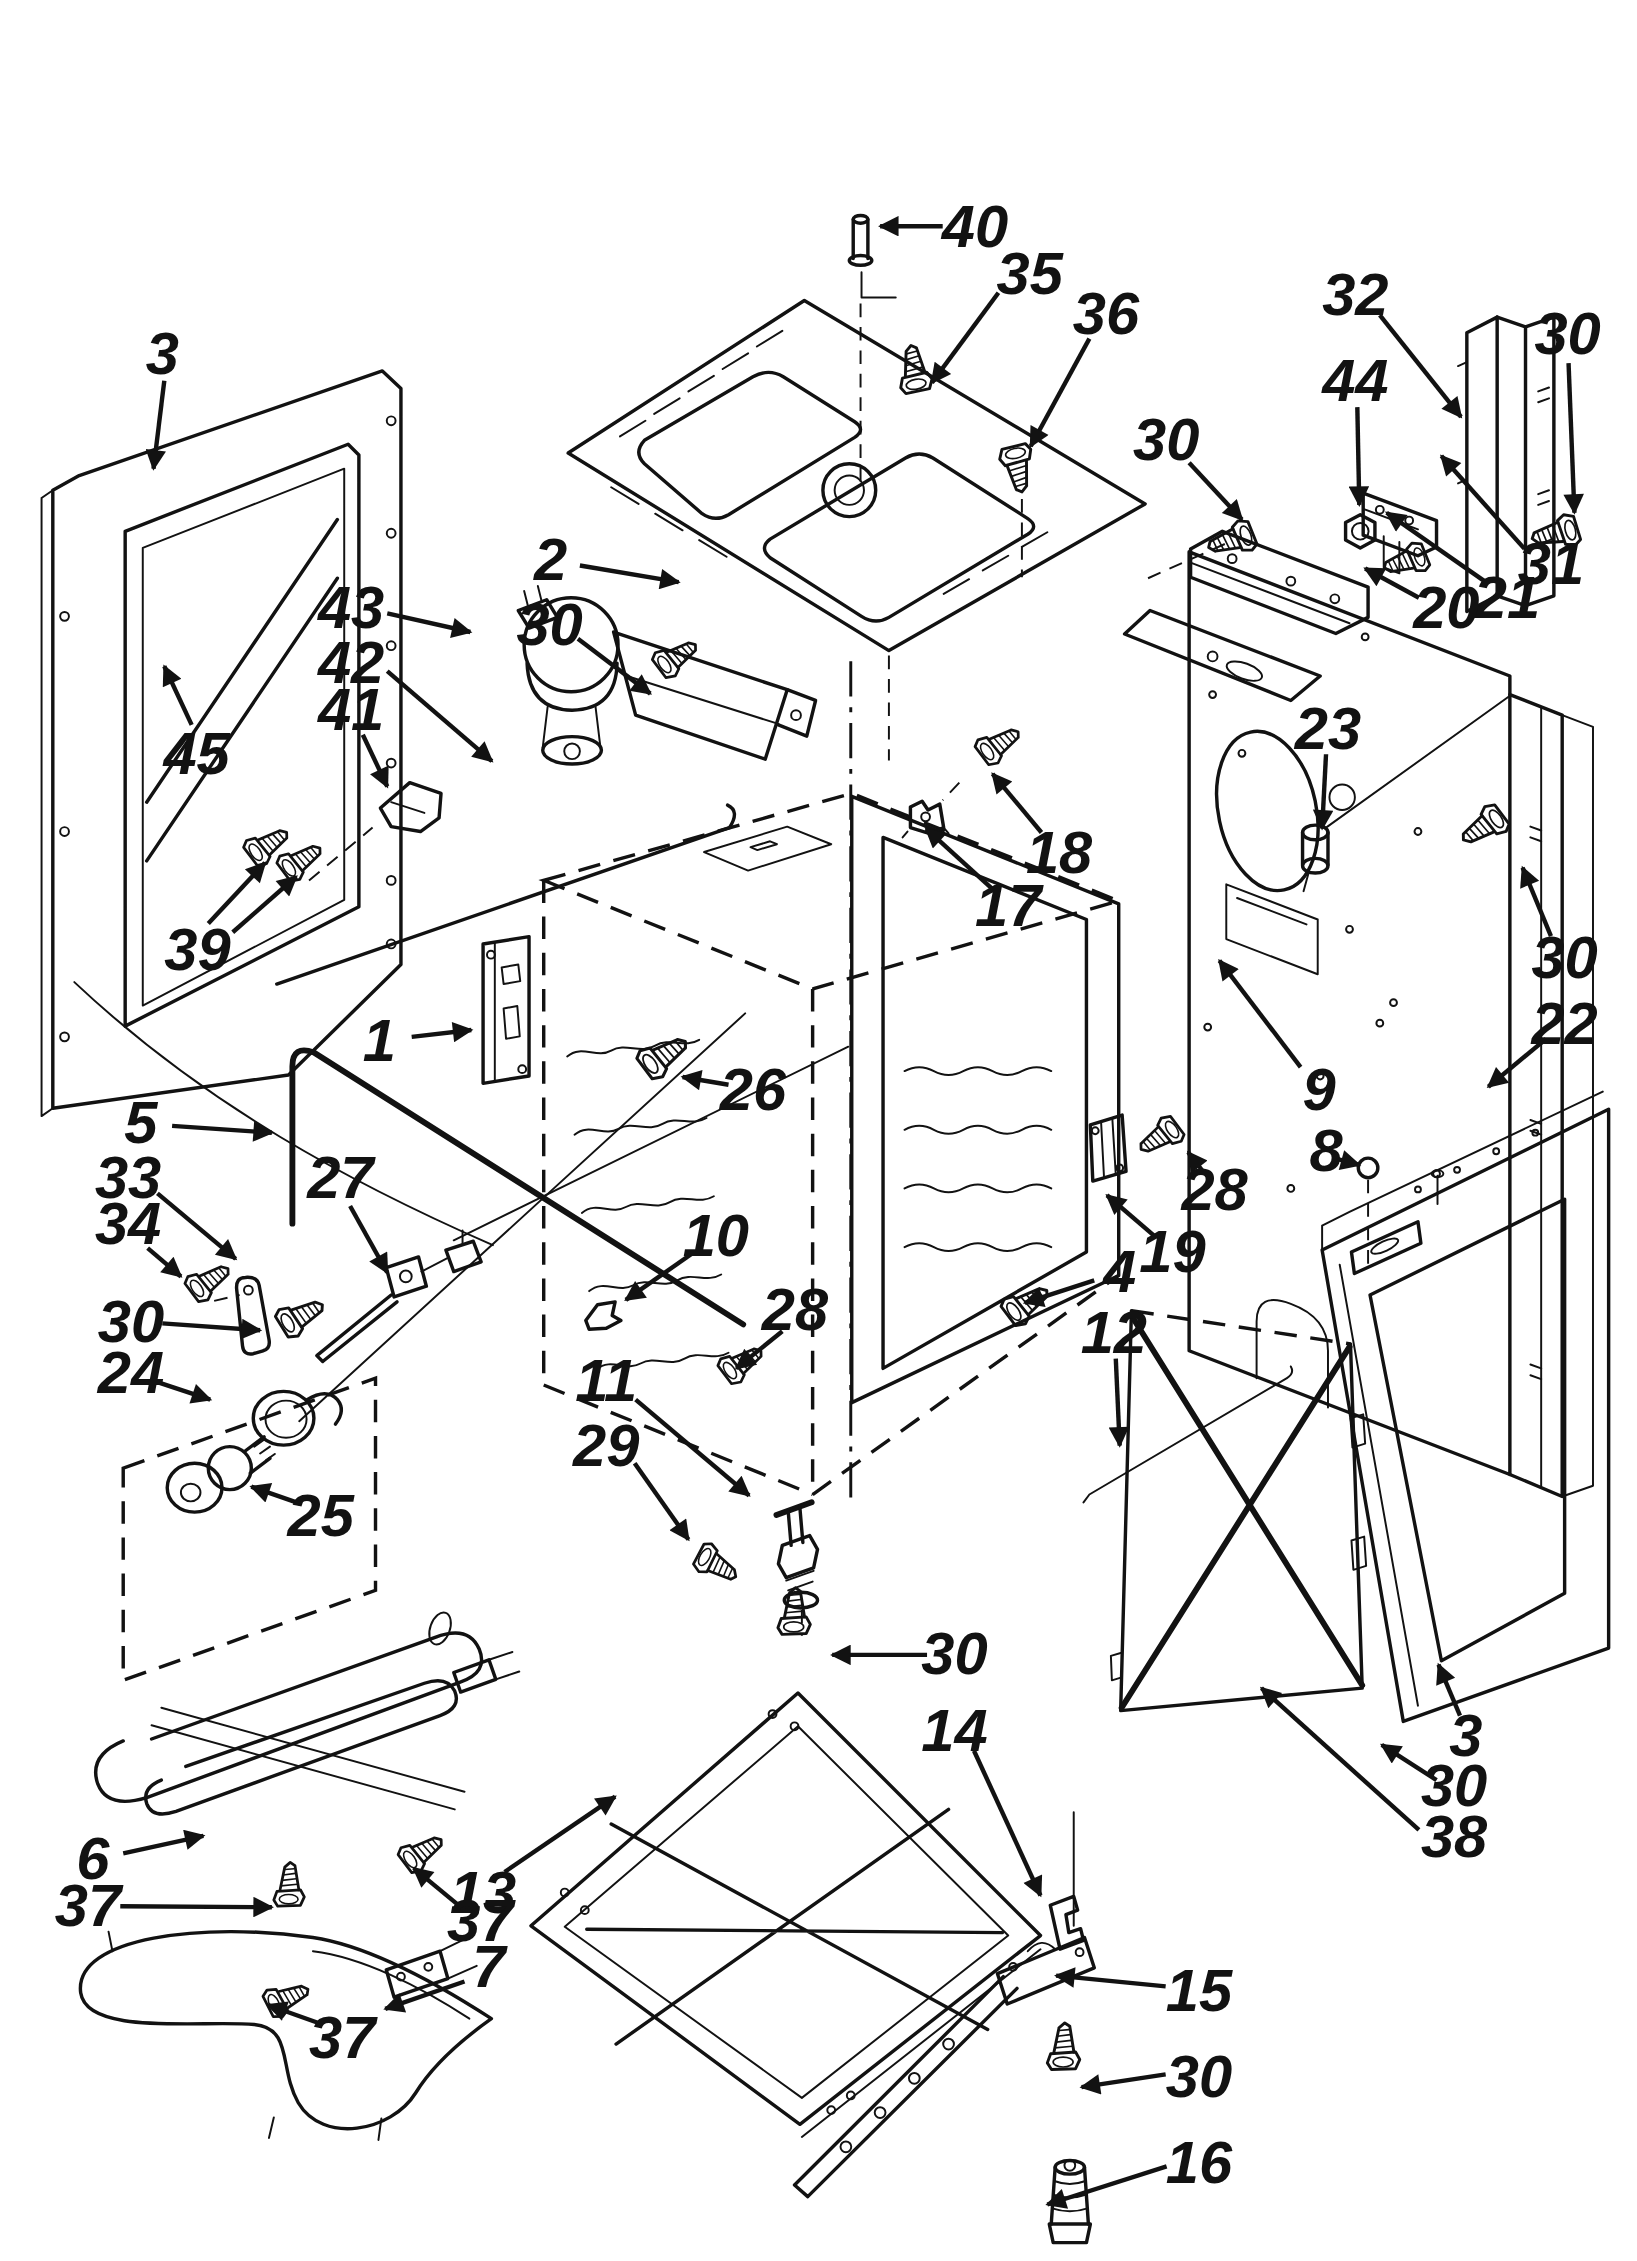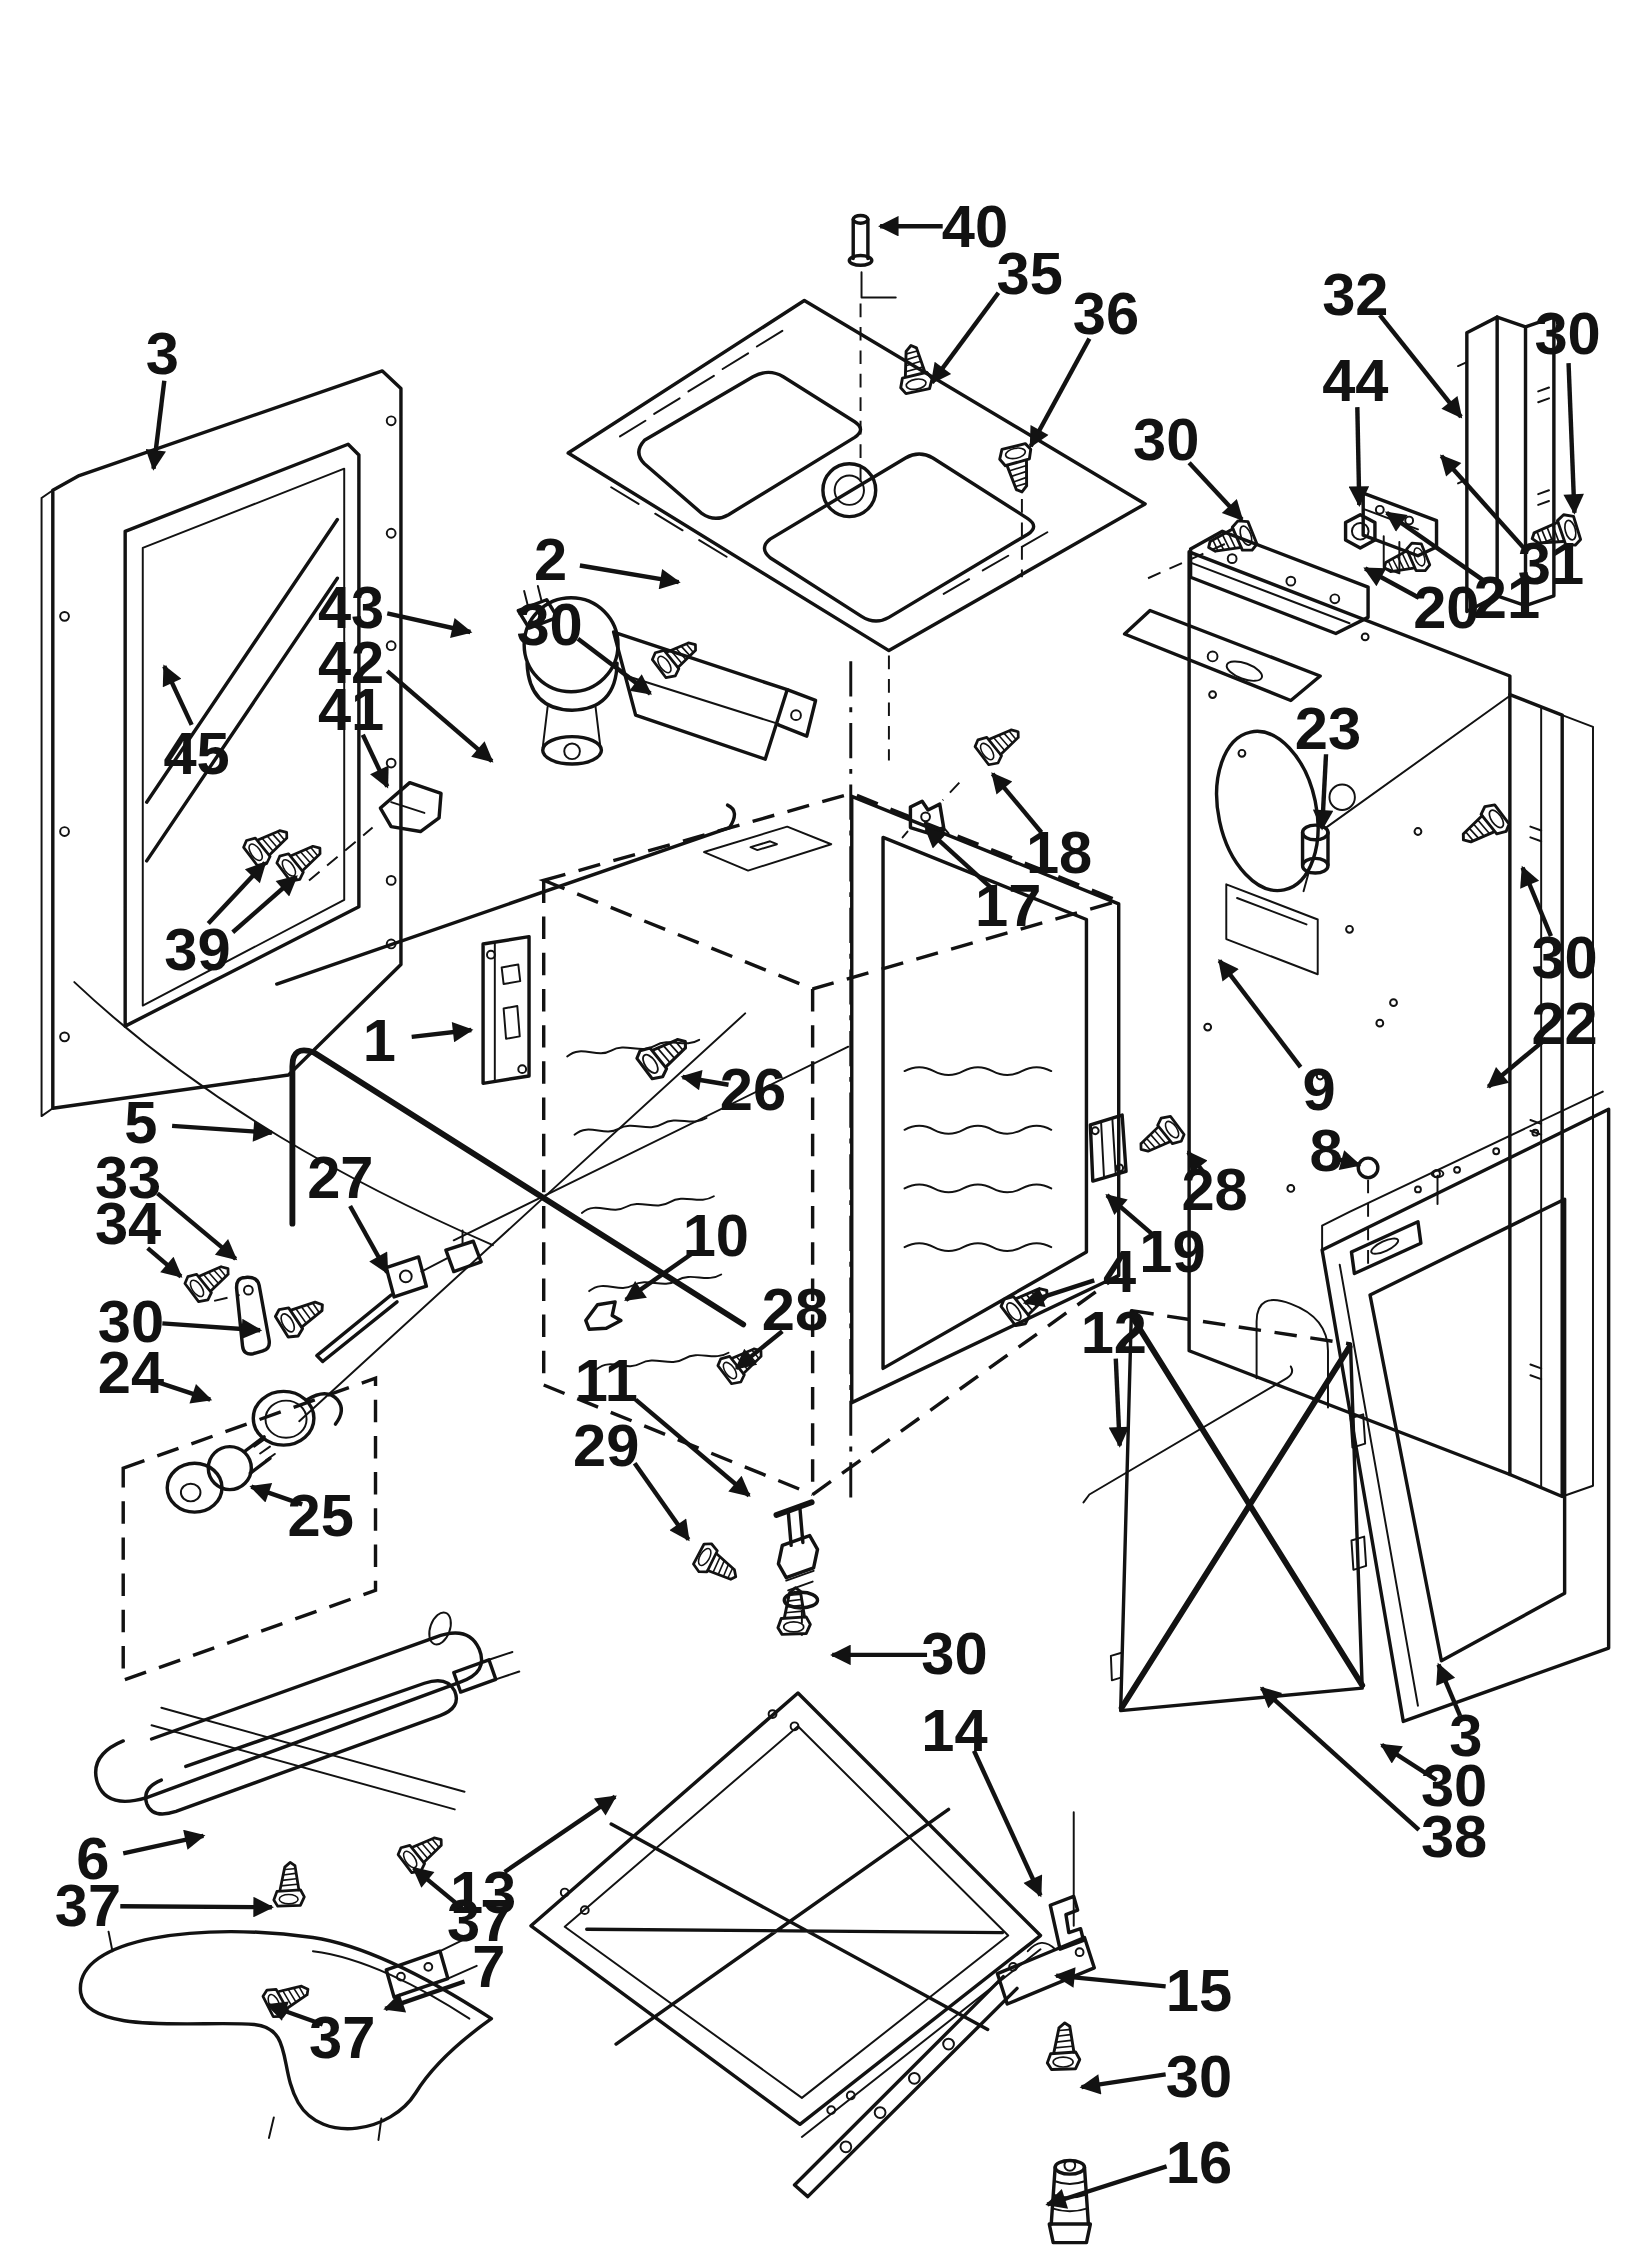--- a/index.html
+++ b/index.html
@@ -1,16 +1,16 @@
 <!DOCTYPE html>
 <html style="--line: #121212;font-size:7.8px"><head>
 <meta charset="utf-8">
 <style>
   html,body{margin:0;padding:0;background:#fff;height:100%;}
-  .stage{width:100vw;height:100vh;display:flex;align-items:flex-start;justify-content:center;background:#fff;}
+  .stage{width:100vw;height:100vh;display:flex;align-items:flex-start;justify-content:center;background:#fff;font-style:italic;}
   svg{width:100%;height:100%;display:block;background:#fff;}
   .ln{fill:none;stroke:var(--line,#121212);stroke-width:7;stroke-linecap:round;stroke-linejoin:round;}
   .thin{fill:none;stroke:var(--line,#121212);stroke-width:4;stroke-linecap:round;stroke-linejoin:round;}
   .thick{fill:none;stroke:var(--line,#121212);stroke-width:12;stroke-linecap:round;stroke-linejoin:round;}
   .dash{fill:none;stroke:var(--line,#121212);stroke-width:7;stroke-dasharray:46 28;stroke-linecap:butt;}
   .dashdot{fill:none;stroke:var(--line,#121212);stroke-width:6;stroke-dasharray:72 22 10 22;}
   .dashthin{fill:none;stroke:var(--line,#121212);stroke-width:4;stroke-dasharray:28 20;}
   .arrow{stroke:var(--line,#121212);stroke-width:9;fill:none;}
   .callout-label{font-family:"Liberation Sans","DejaVu Sans",sans-serif;font-weight:700;font-size:122px;
     fill:var(--line,#121212);text-anchor:middle;dominant-baseline:central;}

